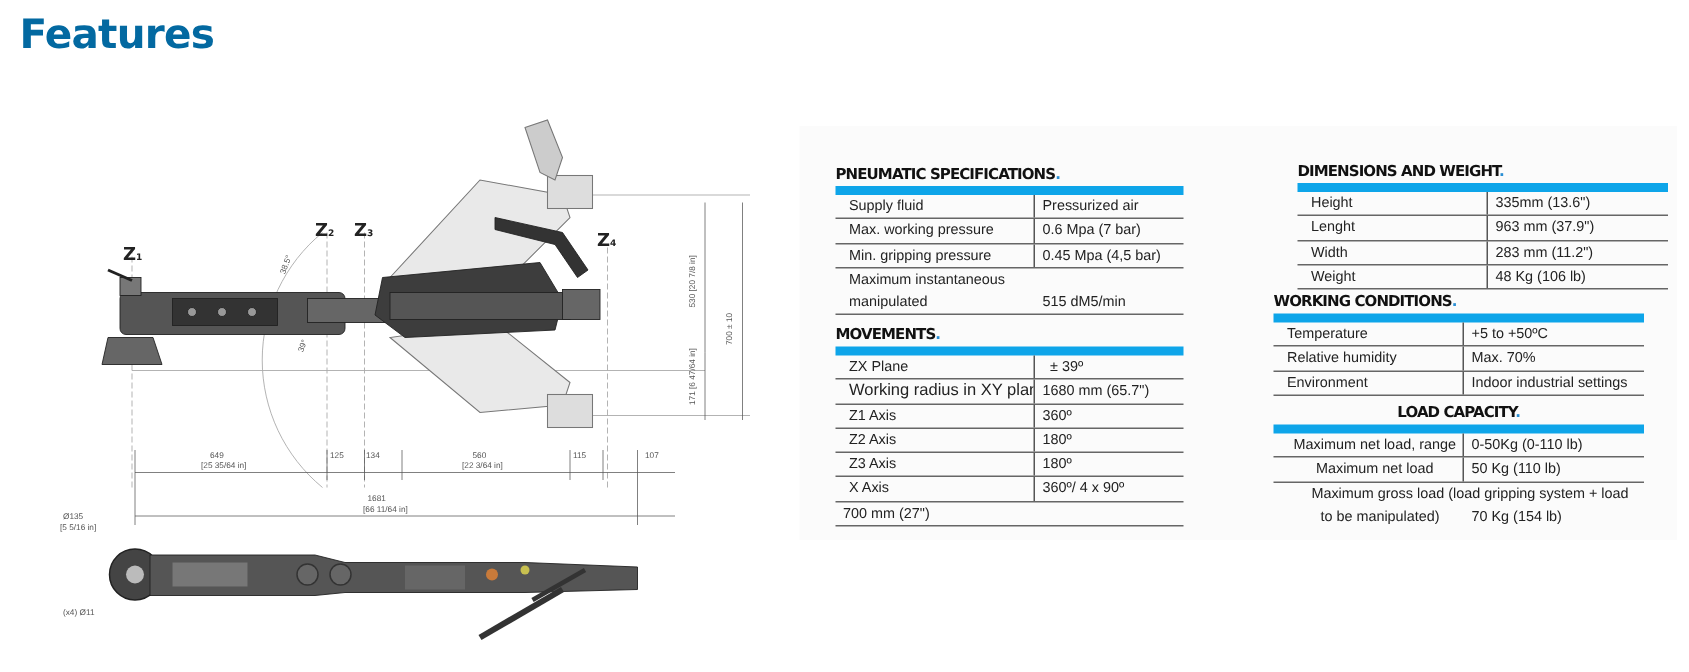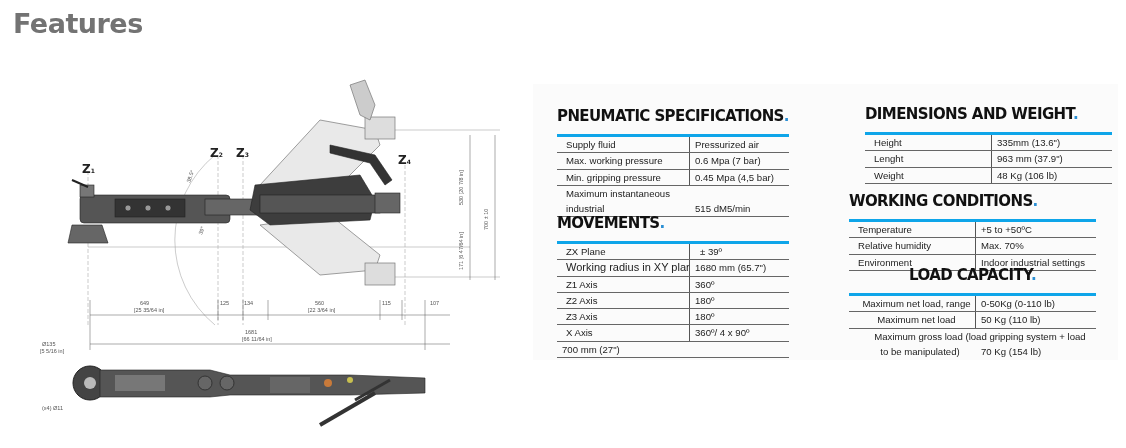--- a/index.html
+++ b/index.html
@@ -1,23 +1,23 @@
 <!DOCTYPE html>
 <html><head>
 <meta charset="utf-8">
 <style>
   html,body{margin:0;padding:0;background:#fff;}
   body{width:1126px;height:448px;position:relative;overflow:hidden;font-family:"Liberation Sans",sans-serif;color:#222;}
-  .title{position:absolute;left:13px;top:8px;font-size:27px;font-weight:bold;color:#737373;font-family:"DejaVu Sans",sans-serif;letter-spacing:-0.5px;}
+  .title{position:absolute;left:13px;top:8px;font-size:27px;font-weight:bold;color:#0369a1;font-family:"DejaVu Sans",sans-serif;letter-spacing:-0.5px;}
   .drawing{position:absolute;left:30px;top:75px;width:470px;height:370px;}
   .panel{position:absolute;left:533px;top:84px;width:585px;height:276px;background:#fbfbfb;}
   .sec{position:absolute;}
-  .sec h3{margin:0;font-family:"DejaVu Sans",sans-serif;font-weight:900;font-size:15px;letter-spacing:-0.6px;color:#111;text-transform:uppercase;line-height:13px;}
+  .sec h3{margin:0;font-family:"DejaVu Sans",sans-serif;font-weight:900;font-size:10px;letter-spacing:-0.6px;color:#111;text-transform:uppercase;line-height:13px;}
   .sec h3 .dot{color:#2a8fd4;}
-  .tbl{border-top:3px solid #0ea5e9;margin-top:11px;}
+  .tbl{border-top:6px solid #0ea5e9;margin-top:1px;}
   .row{display:flex;height:15.3px;border-bottom:1px solid #666;font-size:9.6px;line-height:15px;color:#222;}
   .row .k{box-sizing:border-box;padding-left:9px;border-right:1px solid #555;white-space:nowrap;overflow:hidden;}
   .row .v{padding-left:5px;white-space:nowrap;}
   .row.noline{border-bottom:none;}
   .row.nosep .k{border-right:none;}
   .dim{font-size:5.5px;fill:#555;font-family:"Liberation Sans",sans-serif;}
   .zl{font-size:12px;font-weight:bold;fill:#222;font-family:"DejaVu Sans",sans-serif;}
 </style>
 </head>
 <body>
@@ -136,21 +136,21 @@
         </div>
       <div class="row">
           <div class="k" style="width:133px">Min. gripping pressure</div>
           <div class="v">0.45 Mpa (4,5 bar)</div>
         </div>
       <div class="row nosep noline">
           <div class="k" style="width:133px">Maximum instantaneous</div>
           <div class="v"></div>
         </div>
       <div class="row nosep">
-          <div class="k" style="width:133px">industrial</div>
+          <div class="k" style="width:133px">manipulated</div>
           <div class="v">515 dM5/min</div>
         </div>
     </div>
   </div>
 
   <div class="sec" style="left:24px;top:133px;width:232px;">
     <h3><span>MOVEMENTS</span><span class="dot">.</span></h3>
     <div class="tbl">
       <div class="row">
           <div class="k" style="width:133px">ZX Plane</div>
@@ -185,20 +185,24 @@
   <div class="sec" style="left:332px;top:24px;width:247px;">
     <h3><span>DIMENSIONS AND WEIGHT</span><span class="dot">.</span></h3>
     <div class="tbl">
       <div class="row">
           <div class="k" style="width:127px">Height</div>
           <div class="v">335mm (13.6")</div>
         </div>
       <div class="row">
           <div class="k" style="width:127px">Lenght</div>
           <div class="v">963 mm (37.9")</div>
+        </div>
+      <div class="row">
+          <div class="k" style="width:127px">Width</div>
+          <div class="v">283 mm (11.2")</div>
         </div>
       <div class="row">
           <div class="k" style="width:127px">Weight</div>
           <div class="v">48 Kg (106 lb)</div>
         </div>
     </div>
   </div>
 
   <div class="sec" style="left:316px;top:111px;width:247px;">
     <h3><span>WORKING CONDITIONS</span><span class="dot">.</span></h3>

